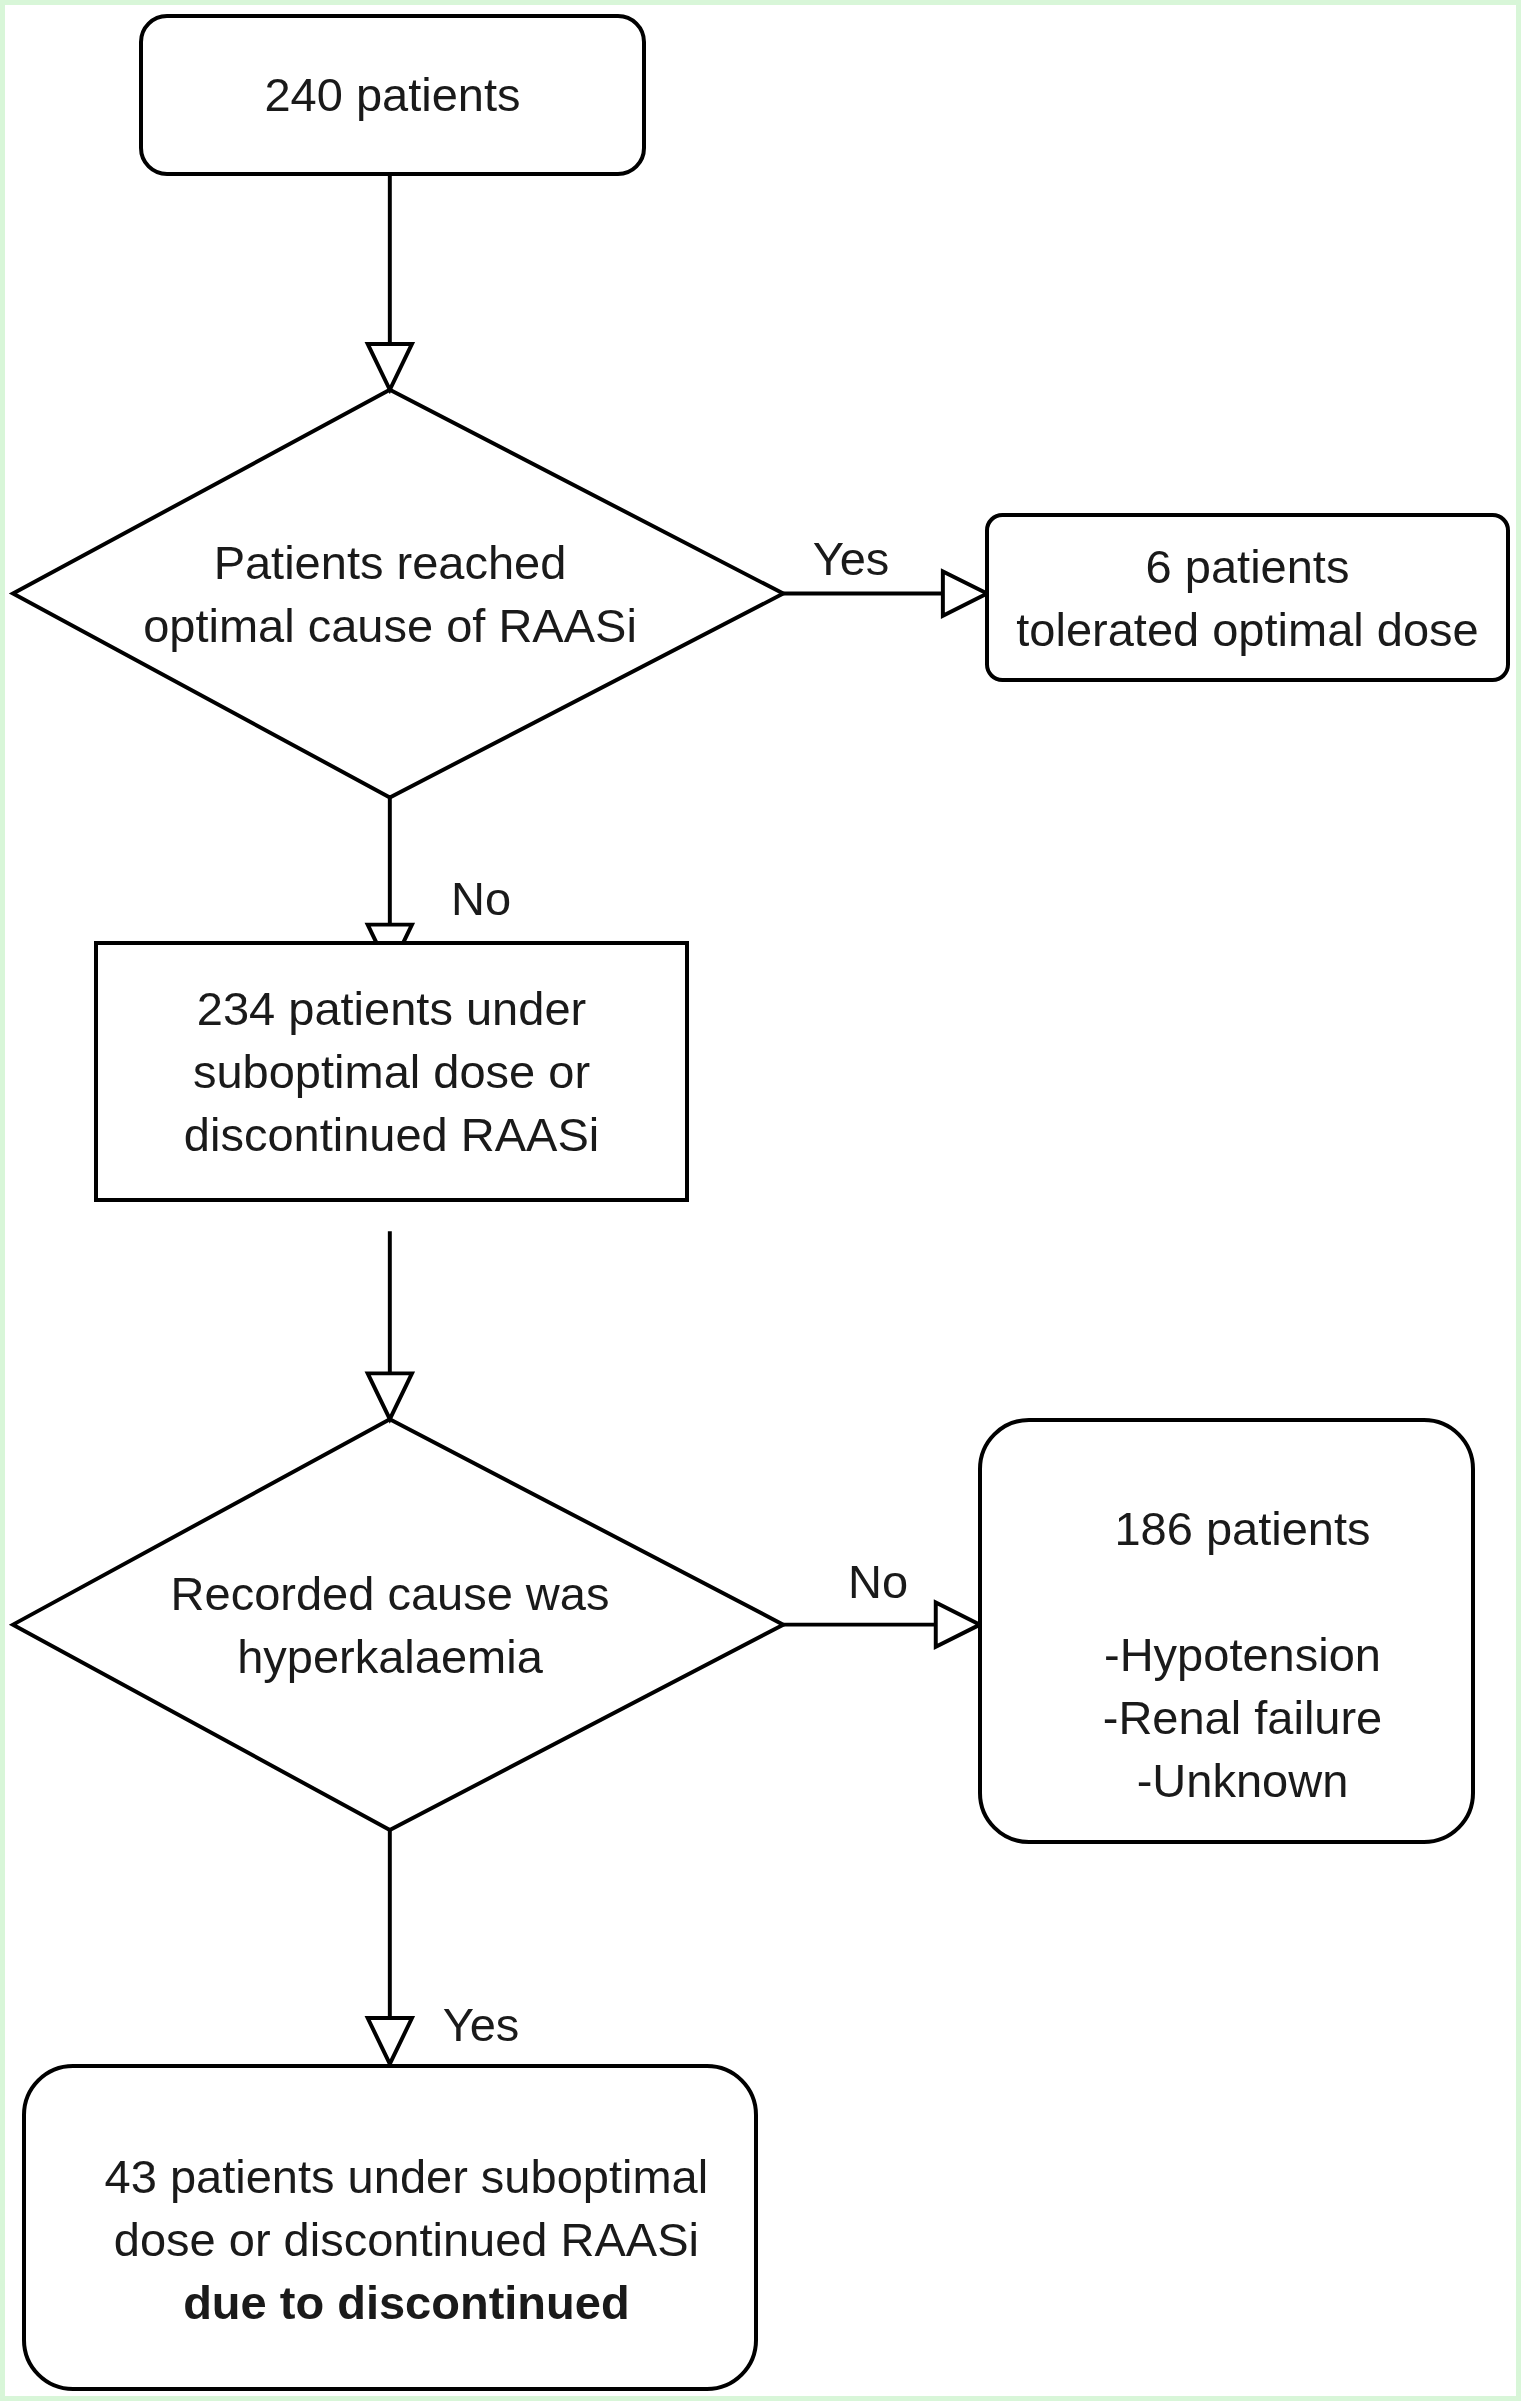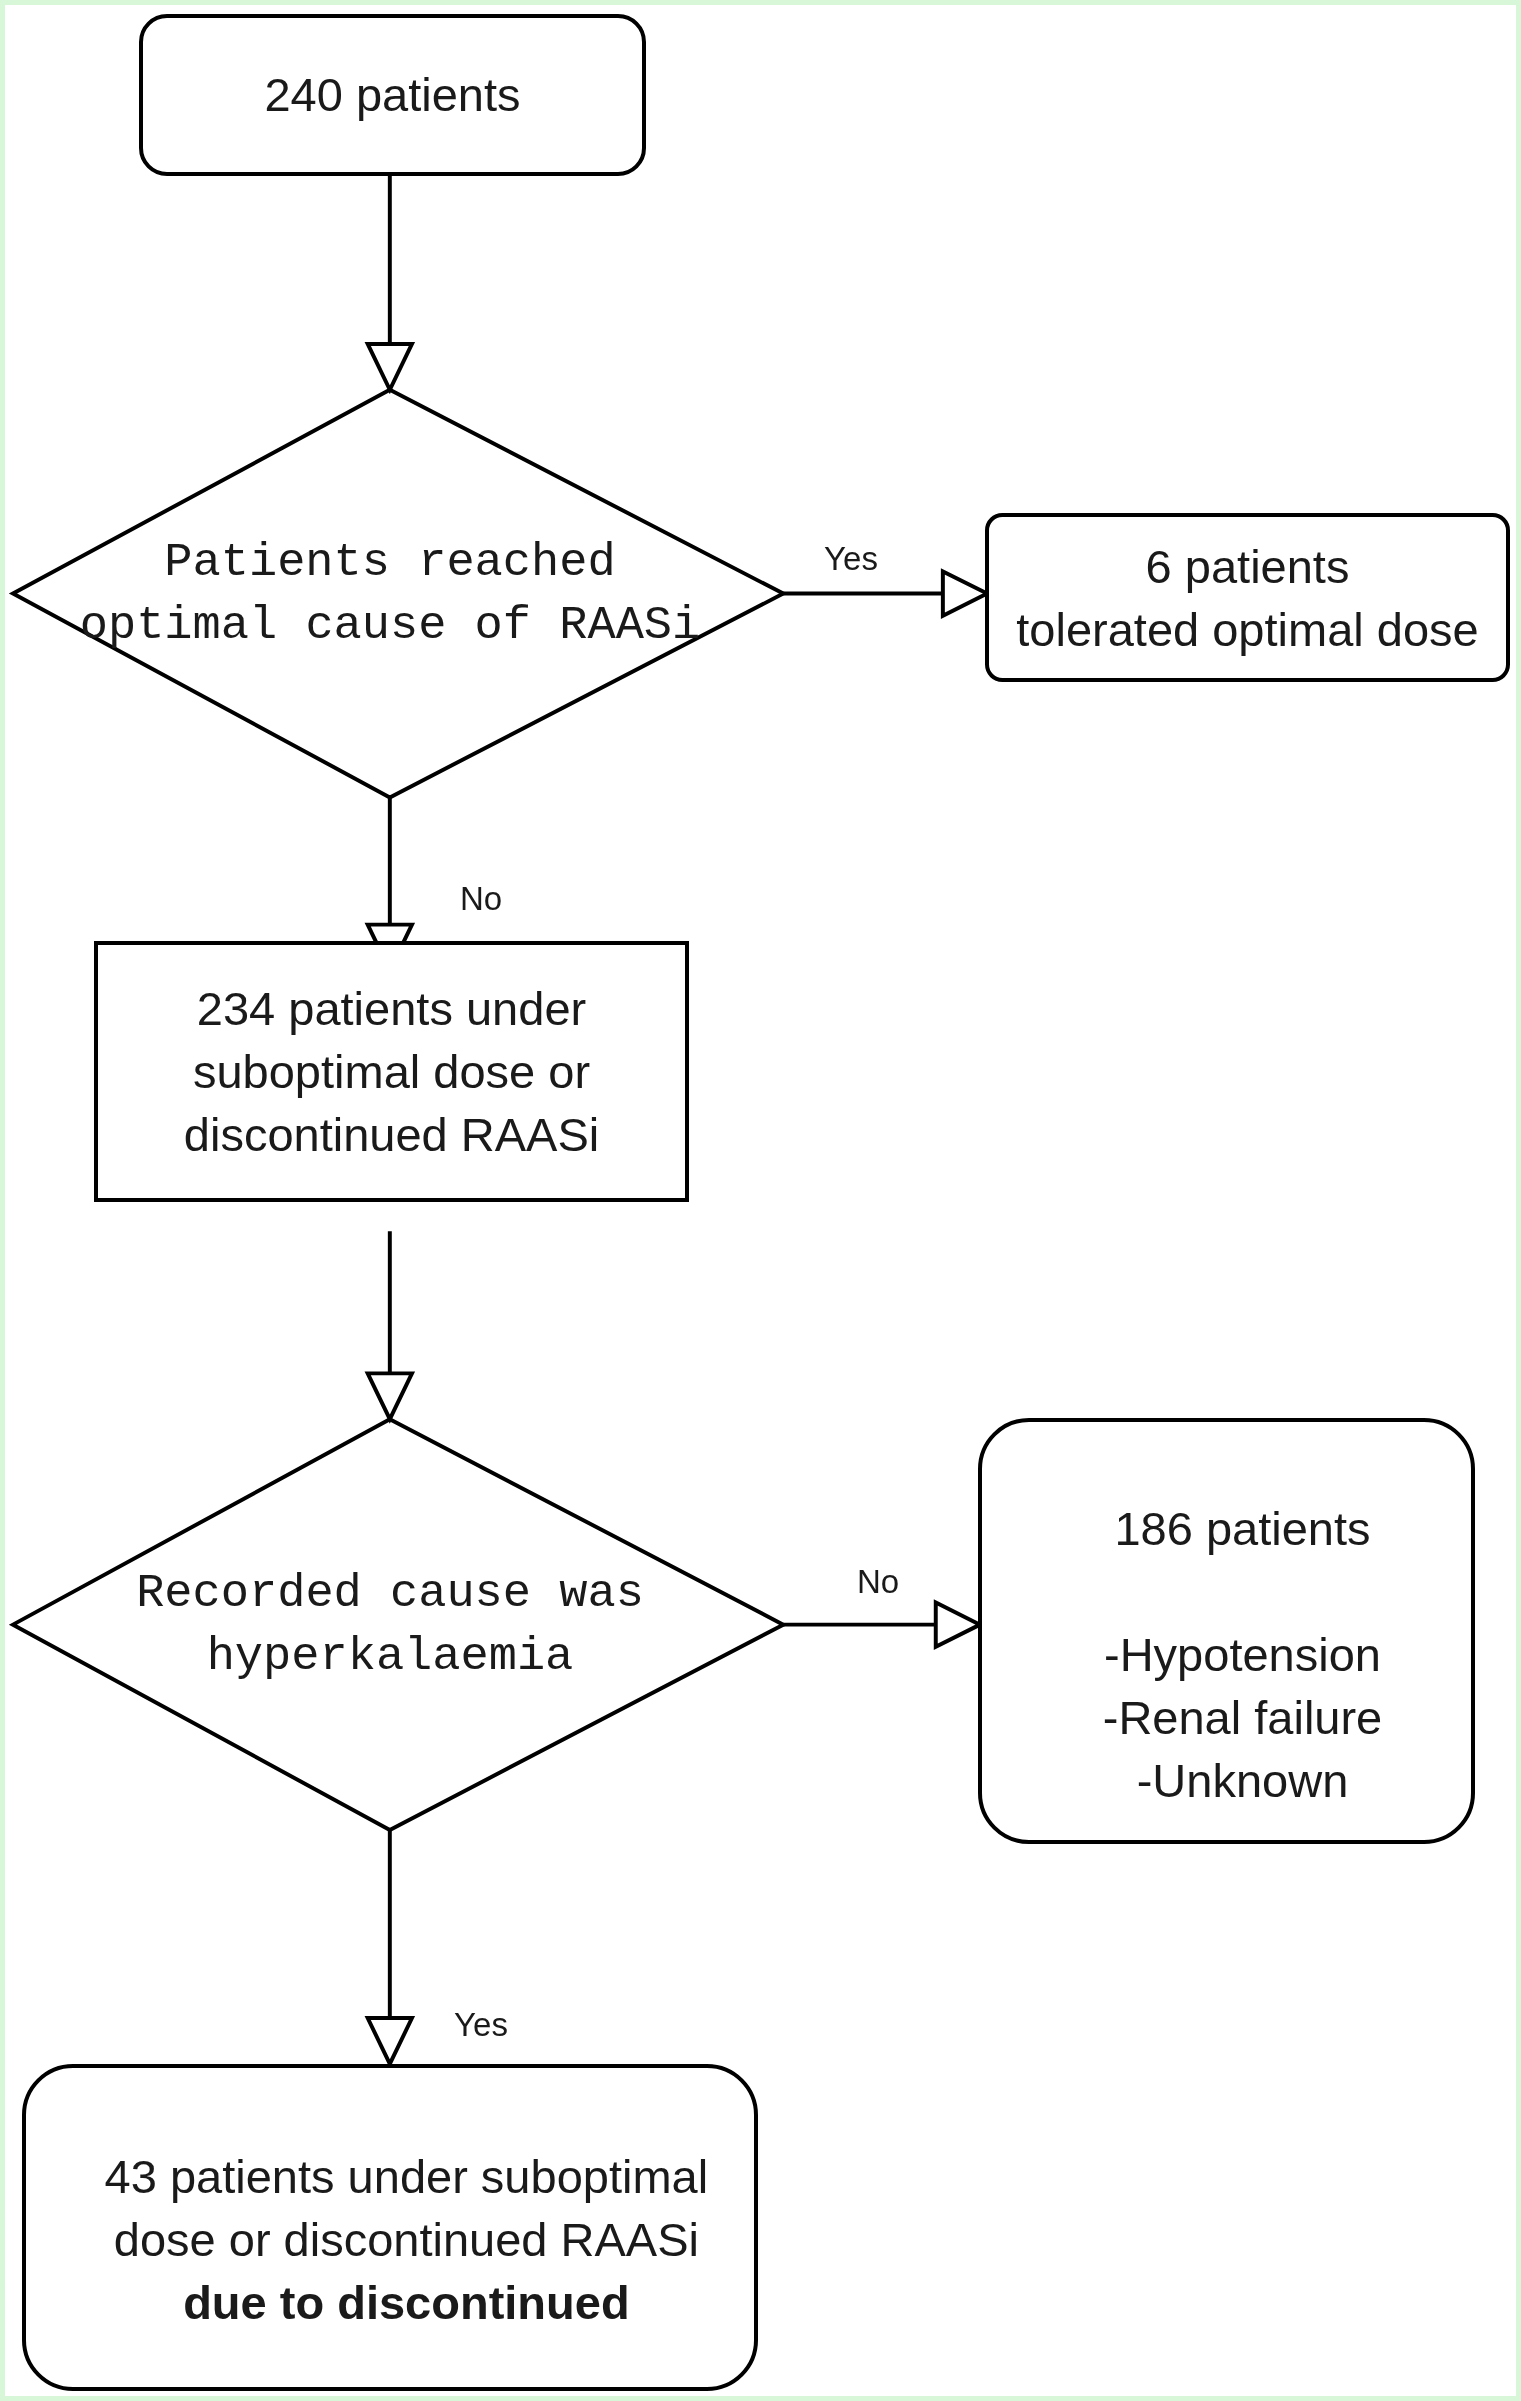--- a/index.html
+++ b/index.html
@@ -56,26 +56,25 @@
   .r-md { border-radius: 28px; }
   .r-sm { border-radius: 17.4px; }
   .r-lg { border-radius: 51px; padding-left: 32px; }
   .diamond-text {
     position: absolute;
     transform: translate(-50%, -50%);
     text-align: center;
     font-size: 47px;
     line-height: 63px;
     white-space: nowrap;
-    font-family: Liberation Mono, monospace;
   }
   .edge-label {
     position: absolute;
     transform: translate(-50%, -50%);
-    font-size: 33px;
+    font-size: 47px;
     line-height: 55px;
     white-space: nowrap;
     text-align: center;
   }
   .spacer { height: 63px; }
   .bold-line { font-weight: bold; }
   .node-other { padding-top: 47px; }
   .node-hyper { padding-top: 24px; }
 </style>
 </head>

